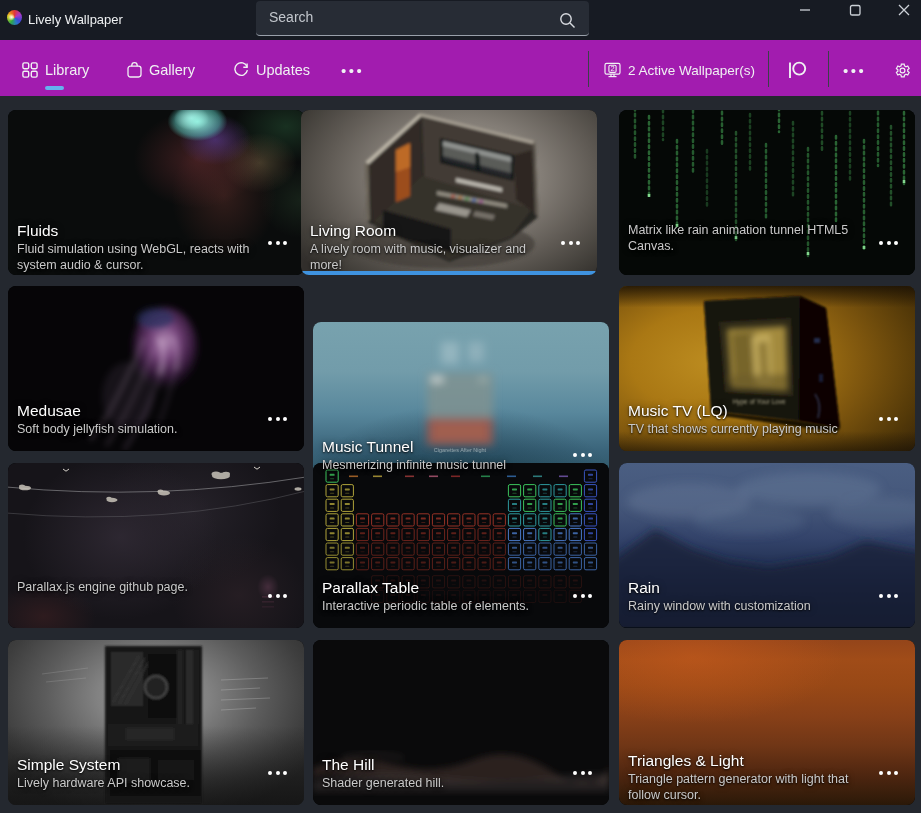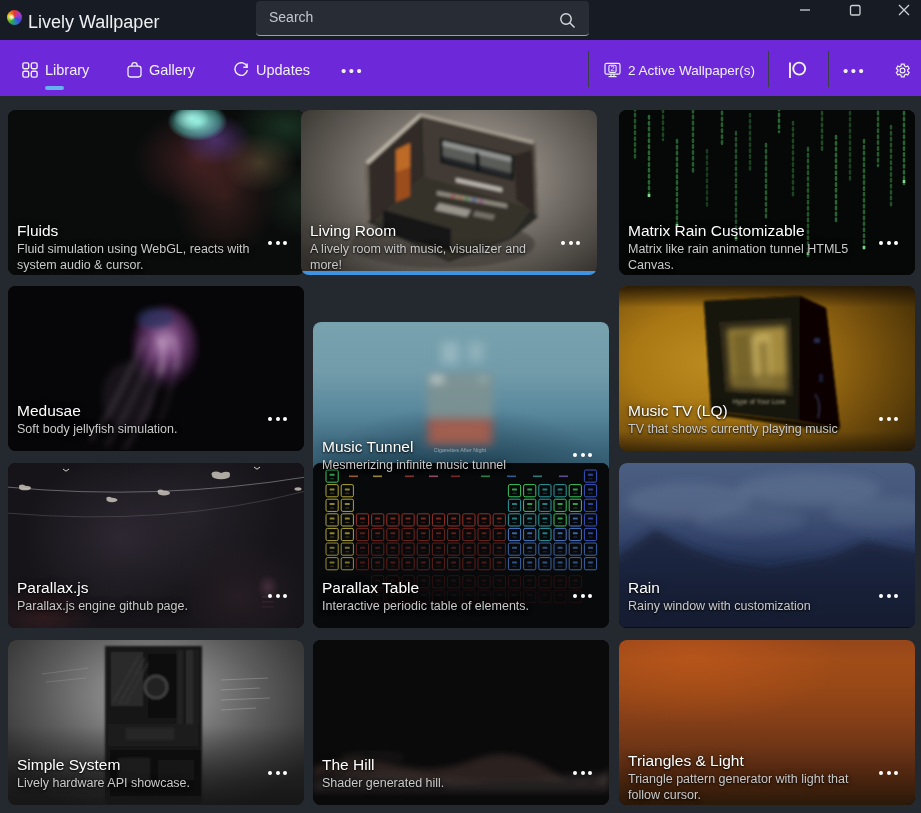--- a/index.html
+++ b/index.html
@@ -5,28 +5,28 @@
   * { margin:0; padding:0; box-sizing:border-box; }
   html,body { width:921px; height:813px; overflow:hidden; background:#24282f;
     font-family:"Liberation Sans", sans-serif; }
   #app { position:relative; width:921px; height:813px; background:#24282f; }
   
   #titlebar { position:absolute; left:0; top:0; width:921px; height:40px; background:#171b23; }
   #logo { position:absolute; left:7px; top:10px; width:15px; height:15px; border-radius:50%;
     background:
       radial-gradient(5px 5px at 30% 48%, rgba(255,255,255,0.95), rgba(255,255,255,0) 70%),
       conic-gradient(from 0deg, #e03838, #a838c8 17%, #4048d8 34%, #2878c8 45%, #30a848 60%, #a8c828 72%, #e8c828 80%, #e87820 90%, #e03838 100%); }
-  #apptitle { position:absolute; left:28px; top:12px; font-size:18px; color:#eef0f2; }
+  #apptitle { position:absolute; left:28px; top:12px; font-size:13px; color:#eef0f2; }
   #searchbox { position:absolute; left:256px; top:1px; width:333px; height:35px; background:#272c35;
     border-radius:4px; border-bottom:1.5px solid #99a0aa; }
   #searchbox .ph { position:absolute; left:13px; top:8px; font-size:14px; color:#c3c7cd; }
   #searchbox svg { position:absolute; right:13px; top:11px; }
   .capbtn { position:absolute; top:0; width:44px; height:27px; color:#ccd1d7; }
   
-  #navbar { position:absolute; left:0; top:40px; width:921px; height:56px; background:#6d28d9; }
+  #navbar { position:absolute; left:0; top:40px; width:921px; height:56px; background:#a21caf; }
   .navitem { position:absolute; top:16px; height:28px; display:flex; align-items:center; color:#f0f1f3; font-size:14.5px; }
   .navitem svg { margin-right:7px; }
   #pill { position:absolute; left:45px; top:46px; width:19px; height:3.5px; border-radius:2px; background:#64b3ee; }
   .vsep { position:absolute; top:11px; width:1.2px; height:36px; background:#3a4048; }
   
   .card { position:absolute; width:296px; height:165px; border-radius:8px; overflow:hidden; background:#000; }
   .cbg { position:absolute; inset:0; }
   .label { position:absolute; left:9px; right:36px; z-index:5;
     text-shadow:0 1px 2px rgba(0,0,0,0.9), 0 0 6px rgba(0,0,0,0.55); }
   .label.l1 { top:115px; }
@@ -226,21 +226,20 @@
       <g fill="#8fe89a">
         <rect x="28.7" y="84" width="2.6" height="3" opacity="0.9"></rect>
         <rect x="56.7" y="114" width="2.6" height="3" opacity="0.9"></rect>
         <rect x="115.7" y="126" width="2.6" height="3" opacity="0.8"></rect>
         <rect x="187.7" y="142" width="2.6" height="3" opacity="0.9"></rect>
         <rect x="243.7" y="136" width="2.6" height="3" opacity="0.85"></rect>
         <rect x="283.7" y="70" width="2.6" height="3" opacity="0.9"></rect>
       </g>
     </svg>
     <div class="label l2">
-        <h3>Matrix Rain Customizable</h3>
         <p>Matrix like rain animation tunnel HTML5 Canvas.</p>
       </div>
     <div class="dots">
         <i></i>
         <i></i>
         <i></i>
       </div>
   </div>
 
   <div class="card" style="left:8px; top:286px;">
@@ -388,21 +387,20 @@
           <stop offset="0%" stop-color="#b86a96" stop-opacity="0.7"></stop>
             <stop offset="100%" stop-color="#b86a96" stop-opacity="0"></stop>
         </radialGradient>
         <ellipse cx="260" cy="124" rx="11" ry="13" fill="url(#pk)"></ellipse>
         <rect x="254" y="133" width="12" height="1.6" fill="#904a6a" opacity="0.7"></rect>
         <rect x="254" y="138" width="12" height="1.6" fill="#80425e" opacity="0.6"></rect>
         <rect x="254" y="143" width="12" height="1.6" fill="#703a52" opacity="0.5"></rect>
       </g>
     </svg>
     <div class="label l1">
-        <h3>Parallax.js</h3>
         <p>Parallax.js engine github page.</p>
       </div>
     <div class="dots">
         <i></i>
         <i></i>
         <i></i>
       </div>
   </div>
 
   <div class="card" style="left:313px; top:463px;">

